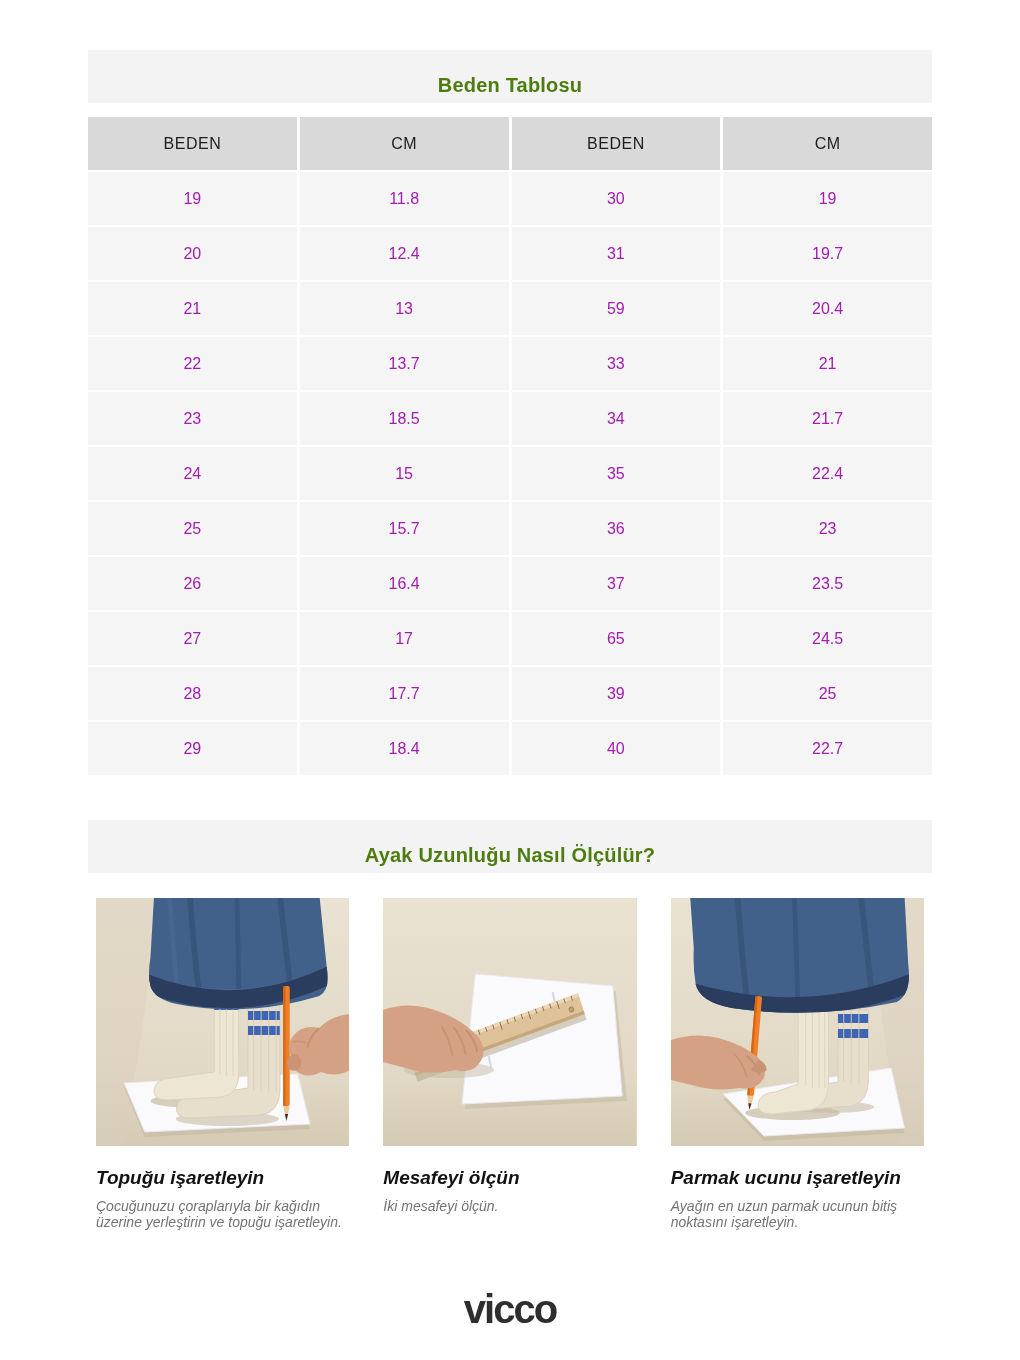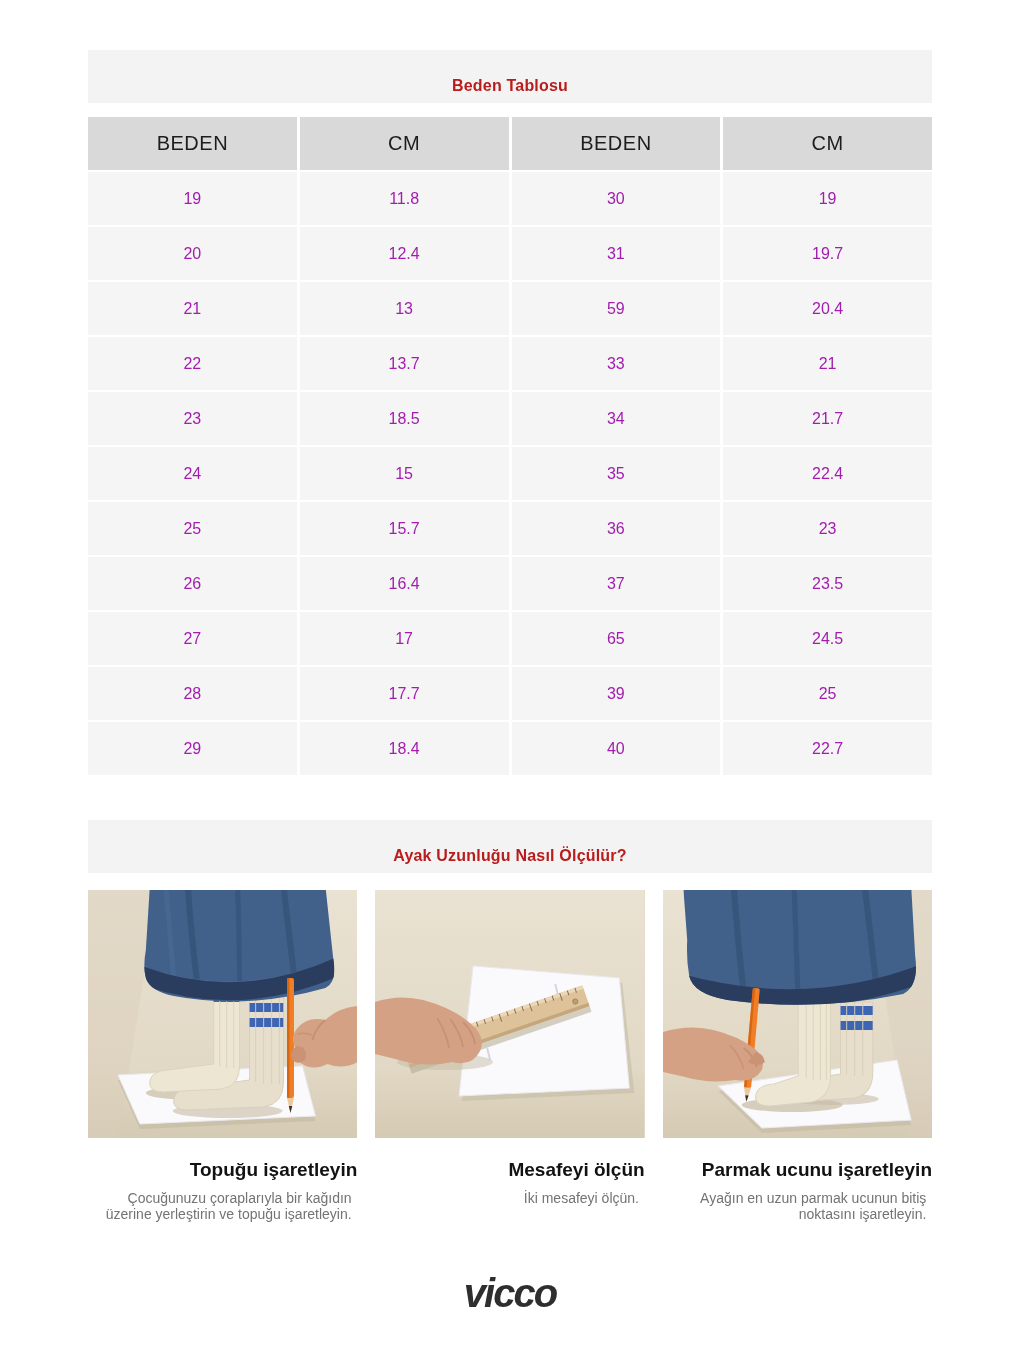--- a/index.html
+++ b/index.html
@@ -1,38 +1,38 @@
 <!DOCTYPE html>
 <html><head>
 <meta charset="utf-8">
 <style>
   html,body{margin:0;padding:0;background:#ffffff;}
   body{width:1020px;height:1360px;overflow:hidden;font-family:"Liberation Sans",sans-serif;color:#1d1d1d;}
   .sheet{box-sizing:border-box;width:1020px;height:1360px;padding:50px 88px 0;overflow:hidden;}
   .bar{background:#f3f3f3;height:53px;display:flex;align-items:center;justify-content:center;}
-  .bar .bar-title{font-size:16px;font-weight:700;color:#b91c1c;letter-spacing:.2px;margin-top:18px;}
+  .bar .bar-title{font-size:20px;font-weight:700;color:#4d7c0f;letter-spacing:.2px;margin-top:18px;}
   
   .size-table{margin-top:14px;}
   .thead,.trow{display:grid;grid-template-columns:repeat(4,1fr);column-gap:3px;}
   .thead{margin-bottom:2px;}
   .th{background:#d9d9d9;height:53px;display:flex;align-items:center;justify-content:center;
-      font-size:20px;letter-spacing:.5px;color:#1d1d1d;}
+      font-size:16px;letter-spacing:.5px;color:#1d1d1d;}
   .tbody{display:grid;row-gap:2px;}
   .td{background:#f5f5f5;height:53px;display:flex;align-items:center;justify-content:center;
       font-size:16px;color:#a21caf;}
   
   .howto-bar{margin-top:45px;}
   .steps{margin-top:17px;display:grid;grid-template-columns:repeat(3,1fr);column-gap:18px;}
-  .step{margin:0;text-align:right;}
+  .step{margin:8px;text-align:left;font-style:italic;}
   .photo{height:248px;overflow:hidden;background:#e5dccb;}
   .photo svg{display:block;width:100%;height:100%;}
   .step-title{margin-top:20px;font-size:19px;font-weight:700;color:#121212;line-height:24px;}
   .step-desc{margin:8px auto 0;font-size:14px;line-height:16px;color:#737373;max-width:258px;}
   
-  .footer{margin-top:48px;text-align:center;font-style:italic;}
+  .footer{margin-top:48px;text-align:center;}
   .brand{font-size:40px;line-height:46px;font-weight:700;letter-spacing:-2px;color:#2e2e2e;}
 </style>
 </head>
 <body>
 
 <div class="sheet">
 
   <div class="bar">
     <span class="bar-title">Beden Tablosu</span>
   </div>

